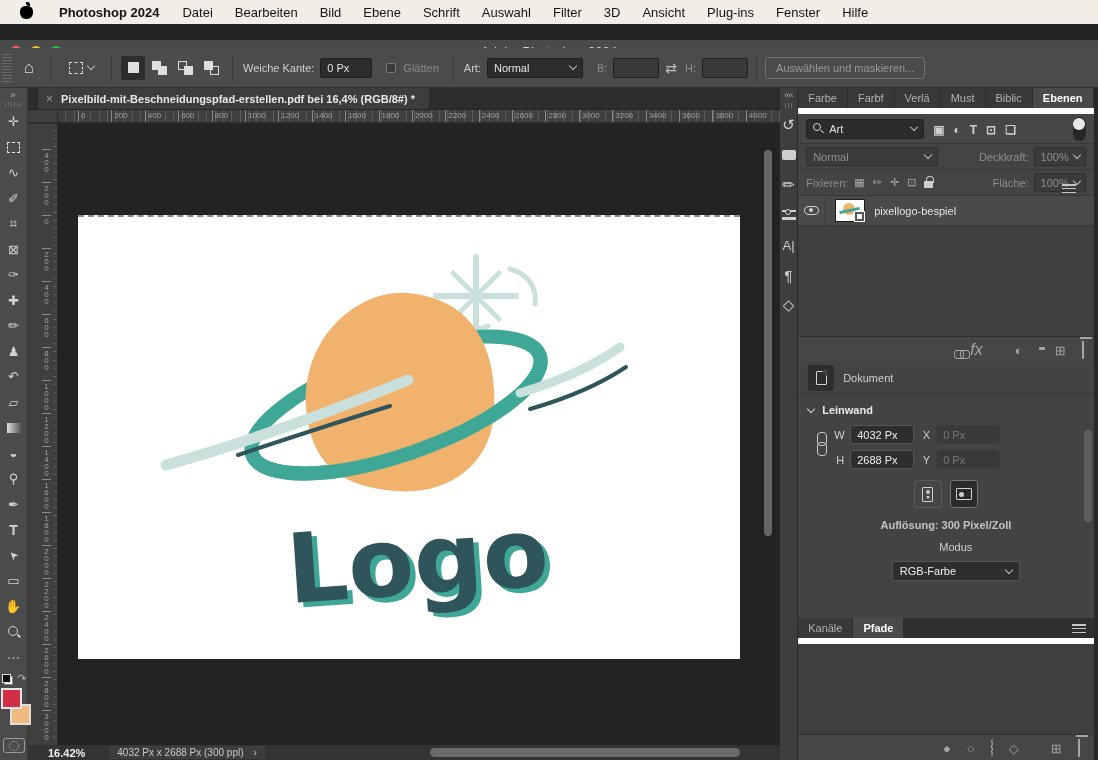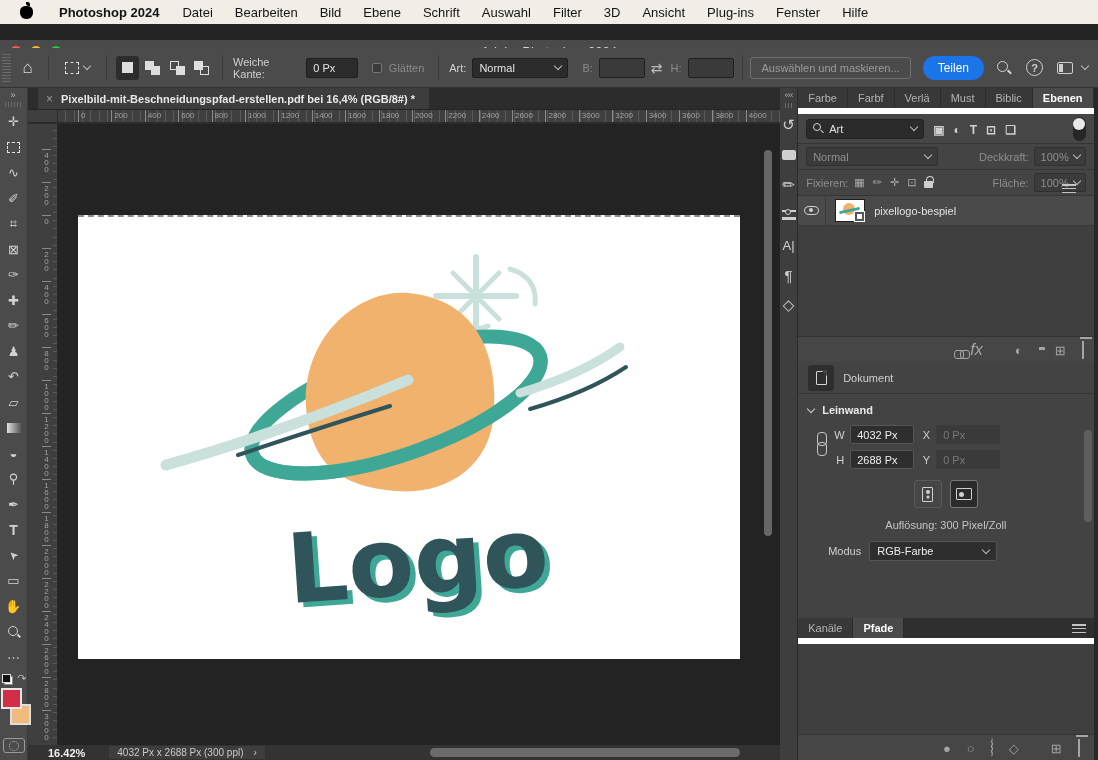--- a/index.html
+++ b/index.html
@@ -203,22 +203,22 @@
   .wh-chain { position:absolute; left:18px; top:8px; width:10px; height:30px; }
   .wh-chain::before, .wh-chain::after { content:''; position:absolute; left:1px; width:8px; height:12px; border:1.5px solid #c9c9c9; border-radius:4px; }
   .wh-chain::before{ top:2px; } .wh-chain::after{ top:12px; }
   .orient-row { display:flex; gap:8px; justify-content:center; padding:8px 0 4px; }
   .orient-btn { width:28px; height:28px; border:1px solid #5a5a5a; border-radius:3px; display:flex; align-items:center; justify-content:center; background:#464646; }
   .orient-btn.active { background:#2b2b2b; border-color:#777; }
   .i-portrait { width:11px; height:15px; border:1.4px solid #cfcfcf; border-radius:1px; position:relative; }
   .i-portrait::after, .i-landscape::after { content:''; position:absolute; left:2.5px; top:2.5px; width:4px; height:4px; background:#cfcfcf; border-radius:50%; box-shadow:0 5px 0 -0.5px #cfcfcf; }
   .i-landscape { width:16px; height:12px; border:1.4px solid #cfcfcf; border-radius:1px; position:relative; }
   .i-landscape::after { box-shadow:none; width:5px; height:5px; top:3px; }
-  .res-line { text-align:center; color:#c3c3c3; font-size:11px; padding:7px 0 4px; }
-  .mode-row { display:flex; align-items:center; gap:8px; padding:6px 10px 0 30px; font-size:11px; color:#cfcfcf; }
+  .res-line { text-align:center; color:#c3c3c3; font-size:11px; padding:7px 0 4px;font-weight:bold; }
+  .mode-row { display:flex; align-items:center; gap:8px; padding:6px 10px 0 30px; font-size:11px; color:#cfcfcf;flex-direction:column; }
   .mode-select { background:#2e2e2e; border:1px solid #565656; border-radius:2px; height:20px; width:128px;
     display:flex; align-items:center; justify-content:space-between; padding:0 7px; color:#ececec; }
   .props-scroll { position:absolute; right:2px; top:68px; width:8px; height:92px; background:#5e5e5e; border-radius:4px; }
 
   .paths-sec { flex:1; display:flex; flex-direction:column; background:#434343; }
   .paths-body { flex:1; background:#3f3f3f; }
   .paths-bottom { height:26px; background:#464646; border-top:1px solid #333; display:flex; align-items:center; justify-content:flex-end; padding-right:14px; }
 
   [data-interactable="true"] { cursor:default; }
 </style>
@@ -299,27 +299,20 @@
       <span data-interactable="false">Normal</span>
       <span class="chev" data-interactable="false"></span>
     </span>
     <span class="ob-label dim" data-interactable="false" style="margin-left:14px;">B:</span>
     <span class="ob-input empty" data-interactable="true" style="background:#3a3a3a;"></span>
     <span class="i-swap" data-interactable="true">⇄</span>
     <span class="ob-label dim" data-interactable="false">H:</span>
     <span class="ob-input empty" data-interactable="true" style="background:#3a3a3a;"></span>
     <span class="ob-sep" data-interactable="false"></span>
     <span class="ob-outline-btn" data-interactable="true">Auswählen und maskieren...</span>
-    <span class="ob-right" data-interactable="false">
-      <span class="share-btn" data-interactable="true">Teilen</span>
-      <span class="i-search" data-interactable="true"></span>
-      <span class="i-help" data-interactable="true">?</span>
-      <span class="i-workspace" data-interactable="true"></span>
-      <span class="chev" data-interactable="true" style="margin-right:10px;"></span>
-    </span>
   </div>
 
   <div class="toolbar" data-interactable="false">
     <div class="tb-expand" data-interactable="true">»</div>
     <div class="grip-h" data-interactable="true"></div>
     <ul class="tools" data-interactable="false">
 
         <li data-interactable="true" data-icon="move-tool">
           <span class="tool-glyph" data-interactable="false">✛</span>
         </li>

